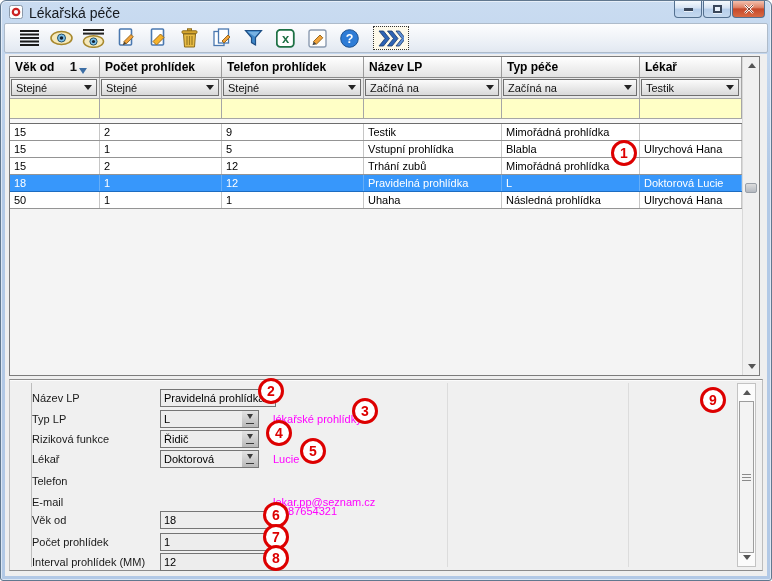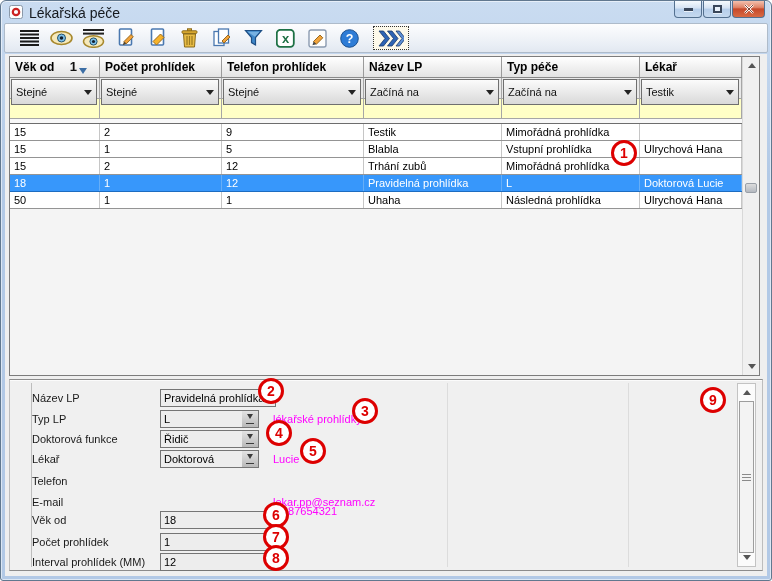--- a/index.html
+++ b/index.html
@@ -43,21 +43,21 @@
   .hdr-row { display:flex; height:21px; background:linear-gradient(#ffffff,#e3e3e3);
     border-bottom:1px solid #8a8a8a; }
   .hdr-cell { position:relative; border-right:1px solid #9b9b9b; font-weight:bold; font-size:12px;
     padding:3px 0 0 5px; color:#000; white-space:nowrap; overflow:hidden; }
   .sort-num { position:absolute; right:22px; top:2px; font-size:13px; font-weight:bold; color:#111; }
   .sort-arrow { position:absolute; right:12px; top:11px; width:0; height:0;
     border:4px solid transparent; border-top:6px solid #3c6ea5; }
 
   .filter-row { display:flex; height:21px; background:#e9e9e9; border-bottom:1px solid #a6a6a6; }
   .filter-cell { border-right:1px solid #a6a6a6; padding:1px 2px 1px 1px; }
-  .combo { height:26px; border:1px solid #6f6f6f; background:linear-gradient(#fbfbfb,#d9d9d9);
+  .combo { height:17px; border:1px solid #6f6f6f; background:linear-gradient(#fbfbfb,#d9d9d9);
     display:flex; align-items:center; justify-content:space-between; font-size:11px;
     padding:0 4px; color:#111; white-space:nowrap; }
   .combo-arr { width:0; height:0; border:4px solid transparent; border-top:5px solid #222; margin-top:4px; }
 
   .yellow-row { display:flex; height:20px; background:#ffffc6; border-bottom:1px solid #a6a6a6; }
   .yellow-cell { border-right:1px solid #a6a6a6; height:100%; }
 
   .grid-spacer { height:5px; background:#f8f8f8; border-bottom:1px solid #6d6d6d; }
 
   .data-row { display:flex; height:17px; background:#fff; border-bottom:1px solid #949494;
@@ -305,22 +305,22 @@
           <div class="data-cell c1 num">2</div>
           <div class="data-cell c2 num">9</div>
           <div class="data-cell c3">Testik</div>
           <div class="data-cell c4">Mimořádná prohlídka</div>
           <div class="data-cell c5"></div>
         </div>
         <div class="data-row">
           <div class="data-cell c0 num">15</div>
           <div class="data-cell c1 num">1</div>
           <div class="data-cell c2 num">5</div>
+          <div class="data-cell c4">Vstupní prohlídka</div>
           <div class="data-cell c3">Blabla</div>
-          <div class="data-cell c4">Vstupní prohlídka</div>
           <div class="data-cell c5">Ulrychová Hana</div>
         </div>
         <div class="data-row">
           <div class="data-cell c0 num">15</div>
           <div class="data-cell c1 num">2</div>
           <div class="data-cell c2 num">12</div>
           <div class="data-cell c3">Trhání zubů</div>
           <div class="data-cell c4">Mimořádná prohlídka</div>
           <div class="data-cell c5"></div>
         </div>
@@ -367,21 +367,21 @@
         <span class="f-label">Typ LP</span>
         <input class="f-input f-combo-input" readonly="" value="L" style="">
         <span class="f-combo-btn">
             <span class="cb-tri"></span>
             <span class="cb-bar"></span>
           </span>
         <span class="f-extra">lékařské prohlídky</span>
       </div>
 
       <div class="form-row" style="top:50px;">
-        <span class="f-label">Doktorová funkce</span>
+        <span class="f-label">Riziková funkce</span>
         <input class="f-input f-combo-input" readonly="" value="Řidič" style="">
         <span class="f-combo-btn">
             <span class="cb-tri"></span>
             <span class="cb-bar"></span>
           </span>
       </div>
 
       <div class="form-row" style="top:70px;">
         <span class="f-label">Lékař</span>
         <input class="f-input f-combo-input" readonly="" value="Doktorová" style="">

